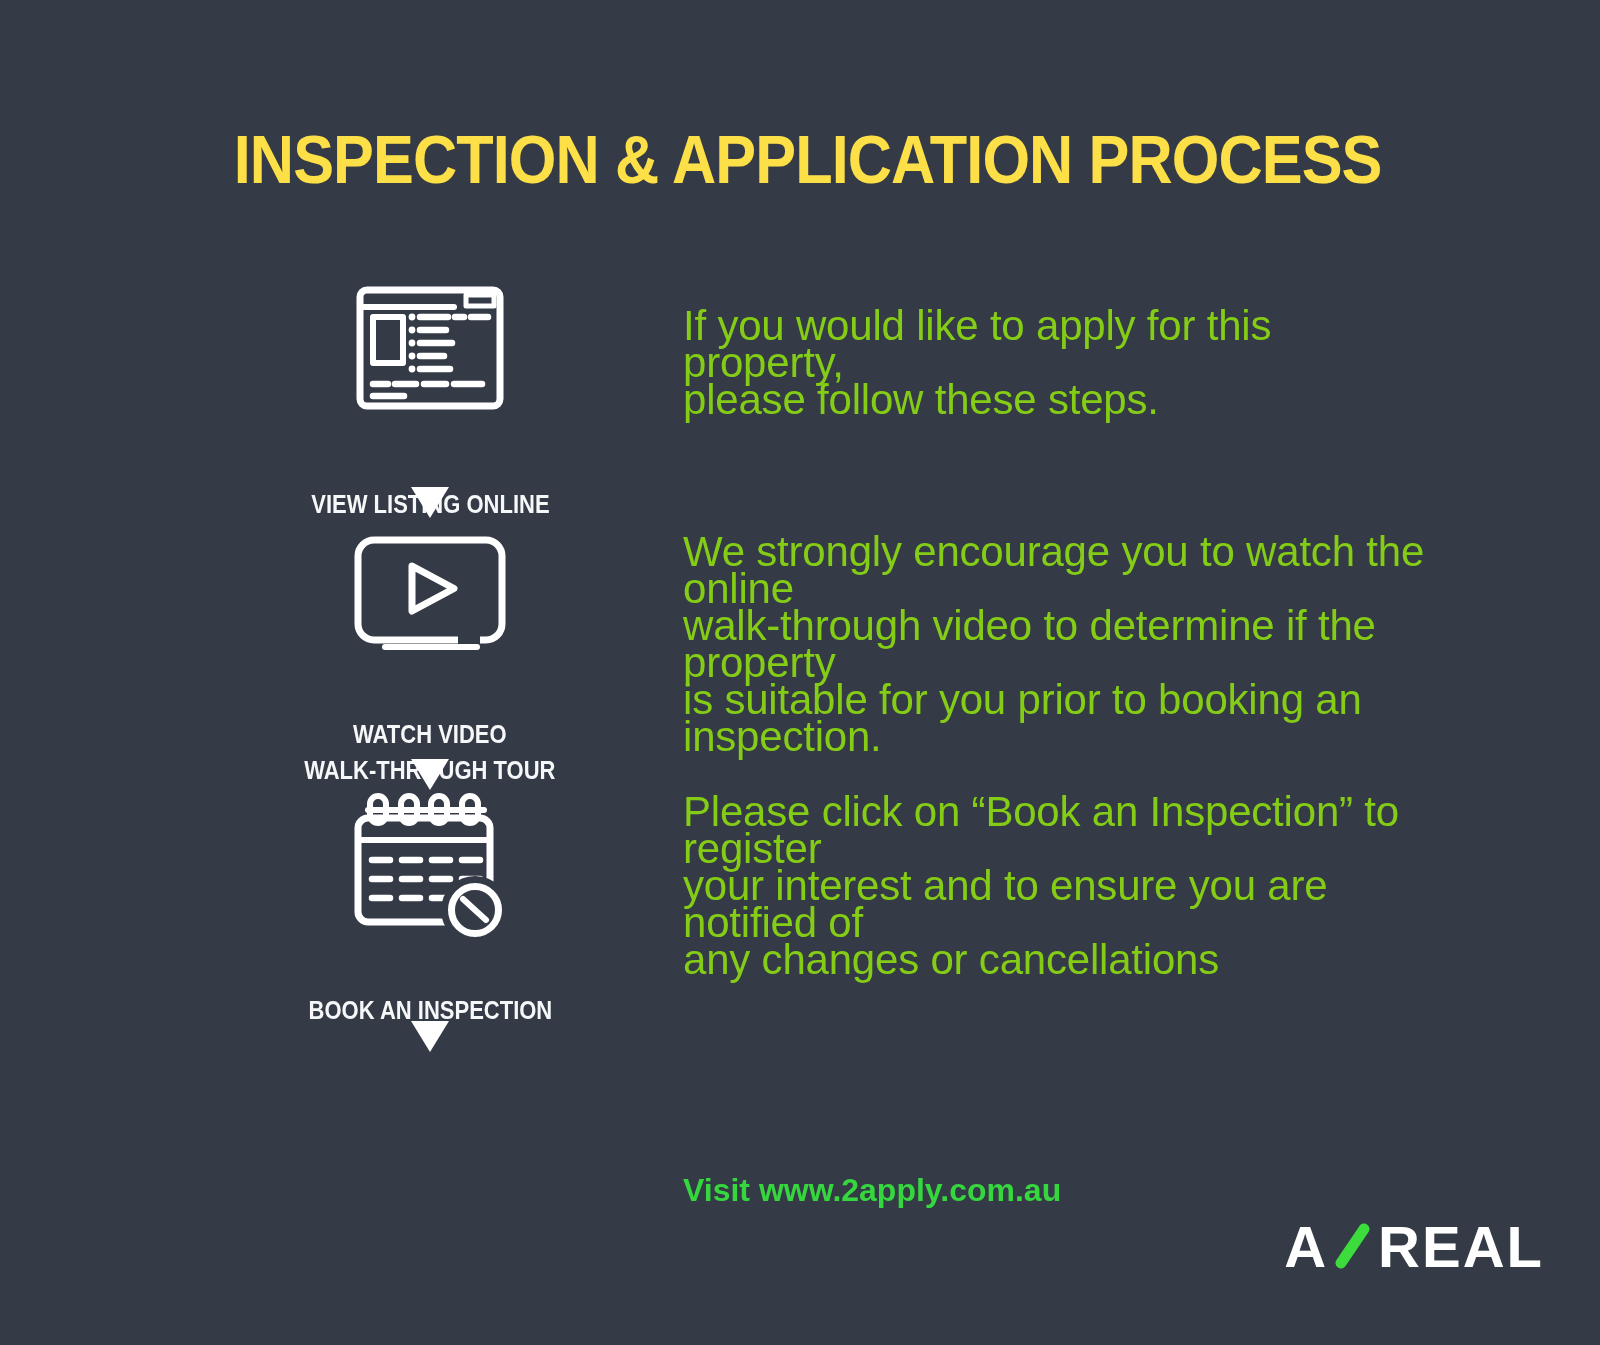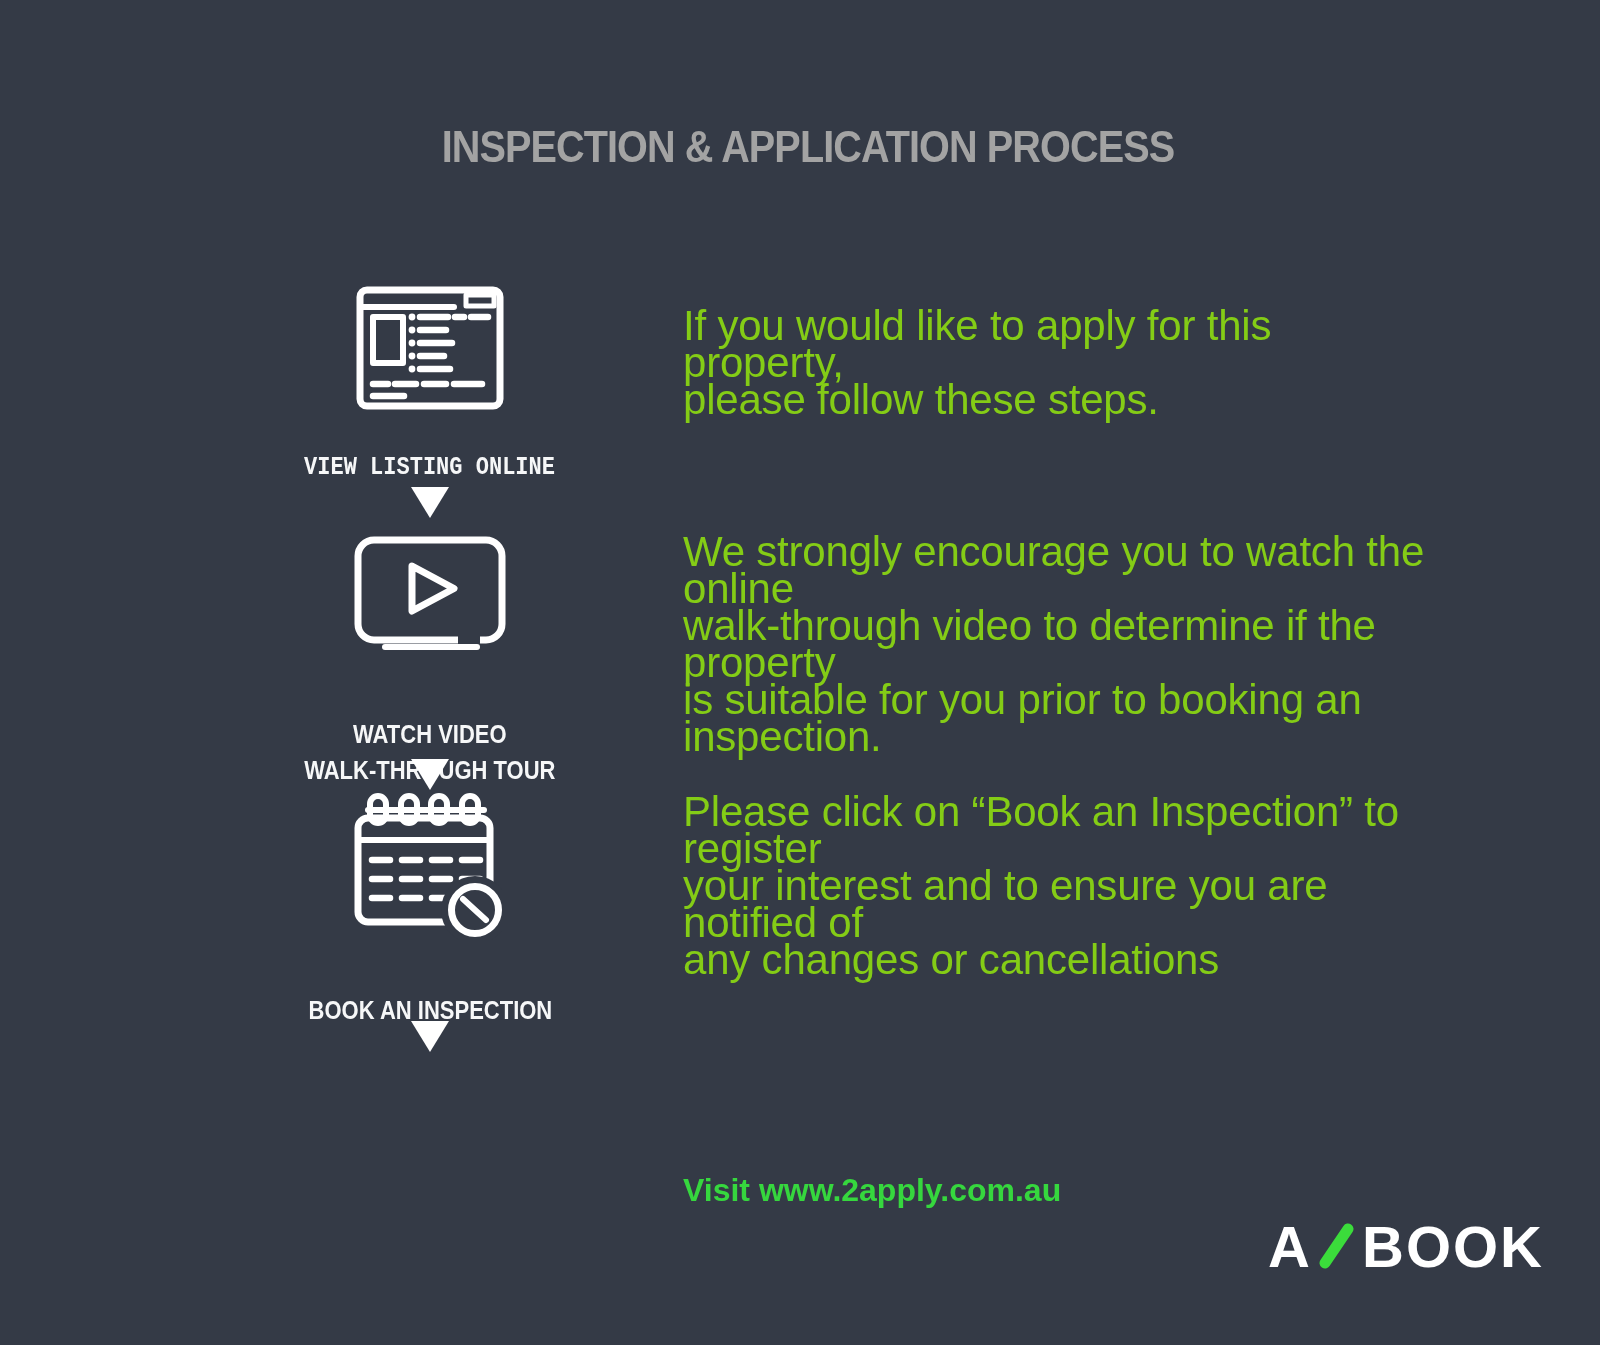--- a/index.html
+++ b/index.html
@@ -4,22 +4,22 @@
 <style>
   html,body{margin:0;padding:0;background:#22262f;}
   #canvas{
     position:relative;width:1600px;height:1345px;overflow:hidden;
     background:#343a46;
     font-family:"Liberation Sans",sans-serif;
   }
   .abs{position:absolute;}
   
   #title{
-    left:0;right:0;top:124px;text-align:center;color:#a3a3a3;
-    font-size:44px;font-weight:700;line-height:1.05;white-space:nowrap;padding-left:16px;
+    left:0;right:0;top:124px;text-align:center;color:#fde047;
+    font-size:68px;font-weight:700;line-height:1.05;white-space:nowrap;padding-left:16px;
   }
   #title .squeeze{display:inline-block;transform:scaleX(0.90);transform-origin:50% 50%;letter-spacing:-1px;}
   
   .step-icon{color:#fff;}
   .step-icon svg{display:block;}
   .icon-stroke{fill:none;stroke:#ffffff;stroke-linecap:round;stroke-linejoin:round;}
   .icon-fill{fill:#ffffff;stroke:none;}
   .icon-erase{fill:#343a46;stroke:none;}
   .step-label{
     left:180px;width:500px;text-align:center;color:#f6f7f8;
@@ -76,21 +76,21 @@
         <line x1="64" y1="70" x2="88" y2="70"></line>
         <line x1="64" y1="83" x2="94" y2="83"></line>
         <line x1="17" y1="98" x2="32" y2="98"></line>
           <line x1="39" y1="98" x2="60" y2="98"></line>
           <line x1="68" y1="98" x2="90" y2="98"></line>
           <line x1="98" y1="98" x2="126" y2="98"></line>
         <line x1="17" y1="110" x2="48" y2="110"></line>
       </g>
     </svg>
   </div>
-  <div class="abs step-label" style="top:414px;font-family:Liberation Mono, monospace;">
+  <div class="abs step-label" style="top:450px;">
     <span class="squeeze">VIEW LISTING ONLINE</span>
   </div>
   <div class="abs desc" style="top:307px;">If you would like to apply for this property,
 please follow these steps.</div>
 
   <div class="abs down-arrow" style="left:411px;top:487px;"></div>
 
   <div class="abs step-icon" style="left:354px;top:536px;">
     <svg width="152" height="118" viewBox="0 0 152 118">
       <rect class="icon-stroke" x="4" y="4" width="144" height="100" rx="16" stroke-width="7"></rect>
@@ -145,16 +145,16 @@
 
   <div class="abs down-arrow" style="left:411px;top:1021px;"></div>
 
   <div class="abs visit" style="top:1175px;">Visit www.2apply.com.au</div>
 
   <div id="logo" class="abs">
     <span>A</span>
     <svg width="40" height="48" viewBox="0 0 40 48">
       <line x1="8" y1="42" x2="31" y2="8" stroke="#3bdc3b" stroke-width="11" stroke-linecap="round"></line>
     </svg>
-    <span>BOOK</span>
+    <span>REAL</span>
   </div>
 
 </div>
 
 </body></html>

